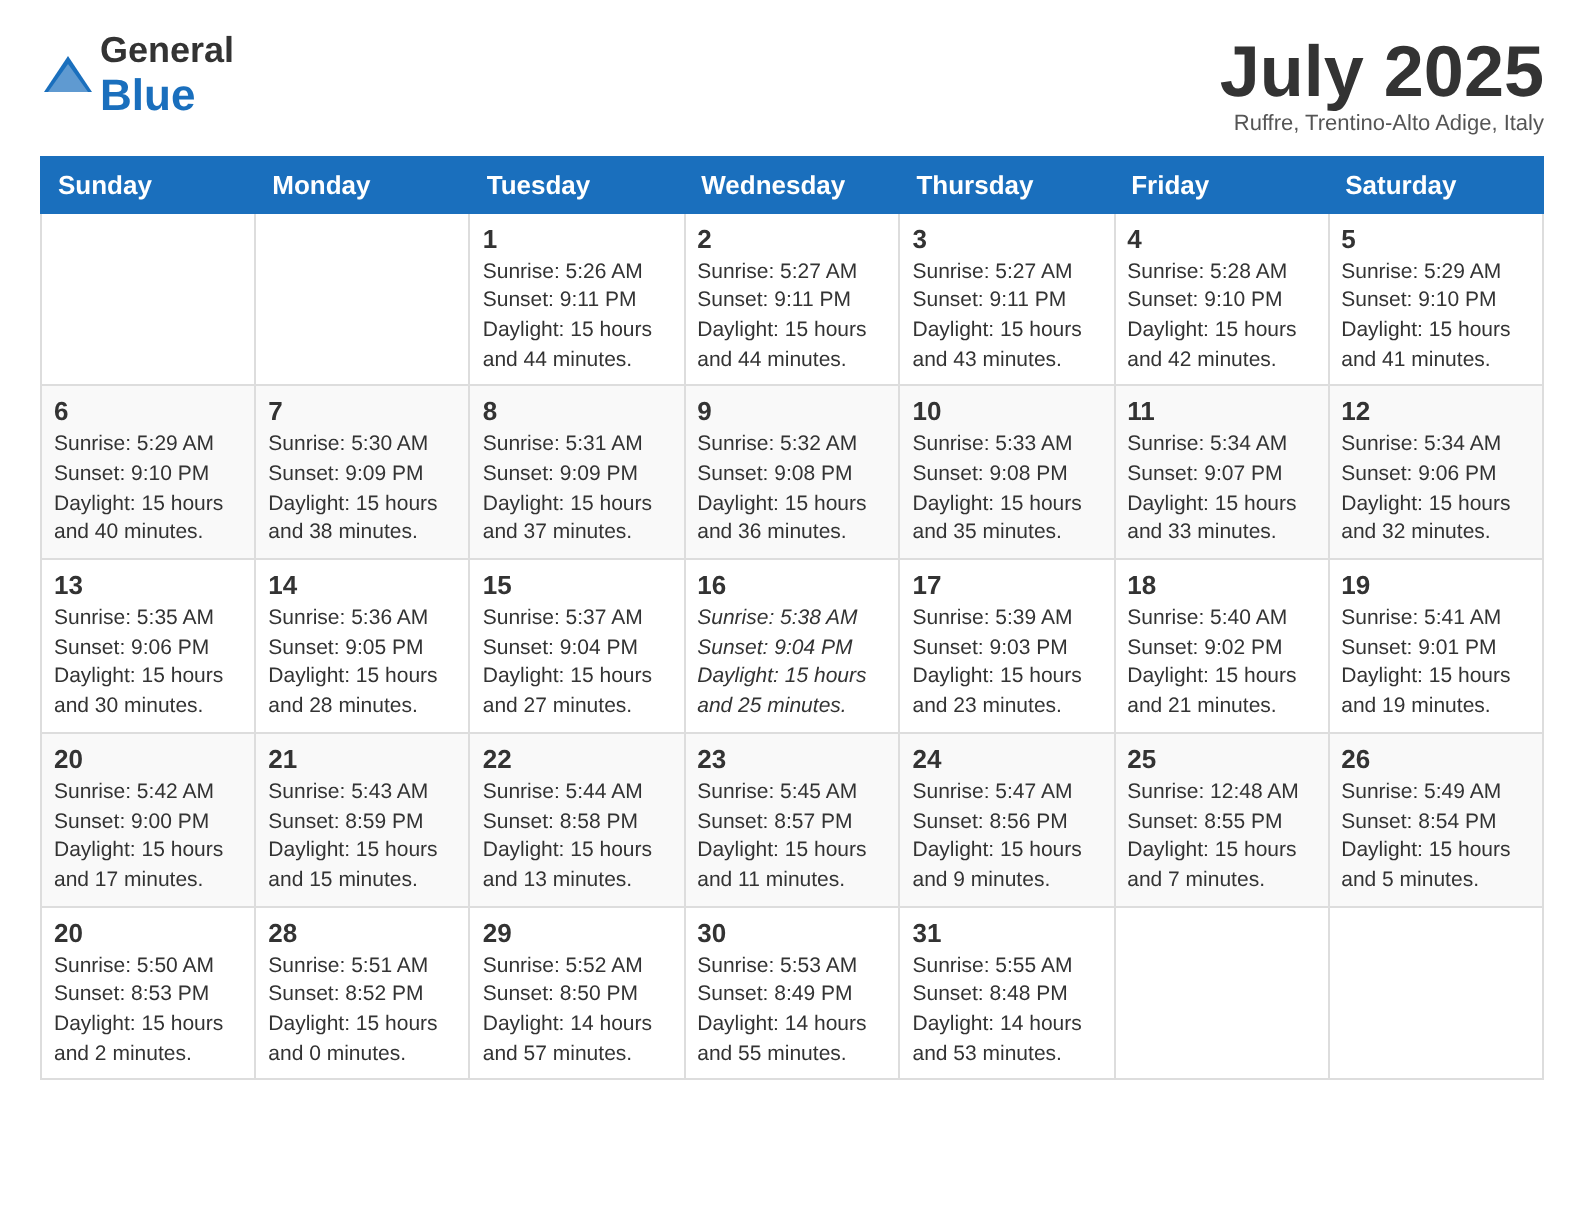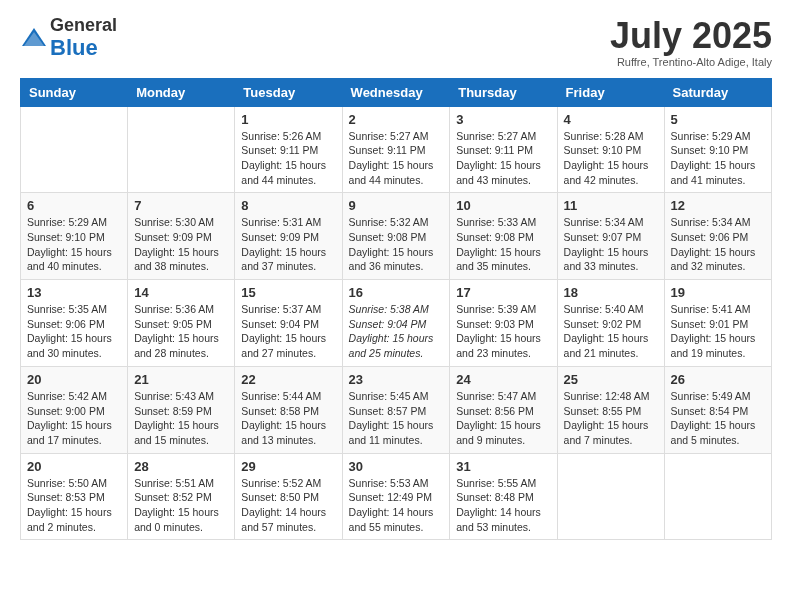--- a/index.html
+++ b/index.html
@@ -309,21 +309,21 @@
         </td>
         <td>
           <span class="day-number">29</span>
           <div class="day-info" style="white-space: pre-line;">Sunrise: 5:52 AM
 Sunset: 8:50 PM
 Daylight: 14 hours and 57 minutes.</div>
         </td>
         <td>
           <span class="day-number">30</span>
           <div class="day-info" style="white-space: pre-line;">Sunrise: 5:53 AM
-Sunset: 12:49 PM
+Sunset: 8:49 PM
 Daylight: 14 hours and 55 minutes.</div>
         </td>
         <td>
           <span class="day-number">31</span>
           <div class="day-info" style="white-space: pre-line;">Sunrise: 5:55 AM
 Sunset: 8:48 PM
 Daylight: 14 hours and 53 minutes.</div>
         </td>
         <td class="empty-cell"></td>
         <td class="empty-cell"></td>

